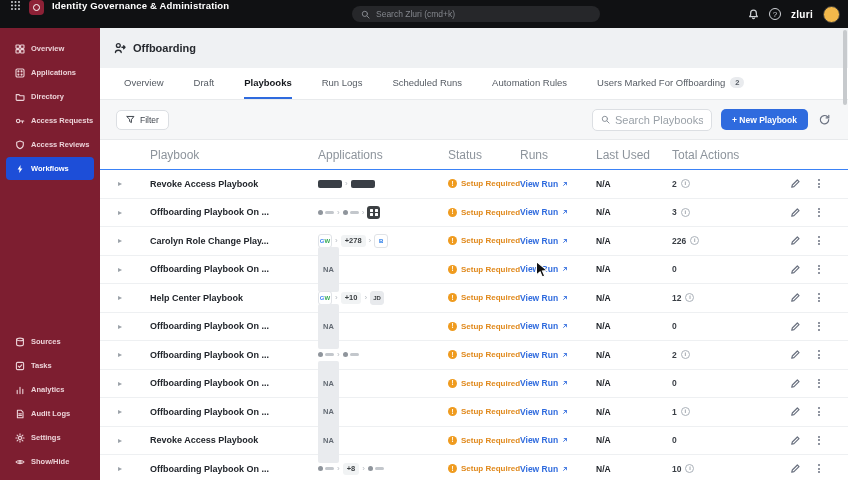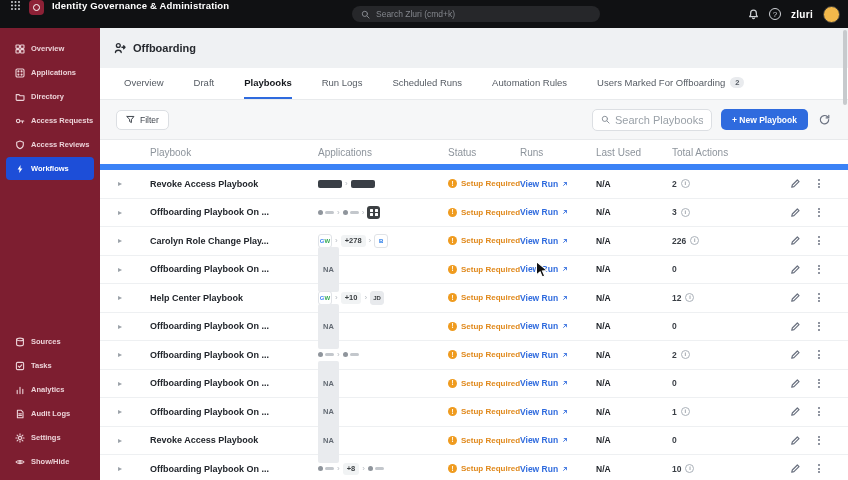--- a/index.html
+++ b/index.html
@@ -41,21 +41,21 @@
   .toolbar { display:flex; align-items:center; height:40px; background:#f6f7f8; border-bottom:1px solid #e8eaec; padding:0 16px; gap:0; }
   .btn-filter { display:flex; align-items:center; gap:5px; background:#fff; border:1px solid #dcdfe3; border-radius:5px; padding:4px 9px; font-size:8.5px; color:#3d434b; font-family:inherit; cursor:pointer; }
   .toolbar-right { margin-left:auto; display:flex; align-items:center; gap:9px; }
   .search-box { display:flex; align-items:center; gap:5px; background:#fff; border:1px solid #dcdfe3; border-radius:5px; padding:4px 8px; color:#8d949c; }
   .search-box input { border:none; outline:none; font-size:11px; width:88px; color:#333; background:transparent; font-family:inherit; }
   .search-box input::placeholder { color:#9aa1a8; }
   .btn-primary { background:#2f6bde; color:#fff; font-size:8.5px; font-weight:600; border:none; border-radius:5px; padding:5.5px 11px; font-family:inherit; cursor:pointer; white-space:nowrap; }
   .btn-refresh { background:none; border:none; color:#6b7280; display:flex; cursor:pointer; padding:2px; }
 
   .thead, .trow { display:grid; grid-template-columns:34px 184px 130px 72px 76px 76px 110px 1fr; align-items:center; }
-  .thead { height:30px; border-bottom:6px solid #3b82f6; color:#8d949c; font-size:10px; background:#fff; }
+  .thead { height:30px; border-bottom:1px solid #3b82f6; color:#8d949c; font-size:12px; background:#fff; }
   .pad { padding-left:16px; }
   .tbody { flex:1; overflow:hidden; }
   .trow { height:28.5px; border-bottom:1px solid #eef0f2; background:#fff; }
   .chev { color:#9aa1a8; font-size:8px; padding-left:18px; cursor:pointer; }
   .cell-name { font-size:9px; font-weight:600; color:#22262c; white-space:nowrap; overflow:hidden; text-overflow:ellipsis; padding-right:10px; }
   .apps-cell { display:flex; align-items:center; gap:3px; overflow:hidden; }
   .arrow { color:#b6bbc1; font-size:8px; }
   .chip-na { background:#e9ebee; color:#646b74; font-size:7.5px; font-weight:600; padding:18px 5px; border-radius:2px;text-align:center; }
   .chip-count { background:#f1f3f4; color:#3c4043; font-size:7.5px; font-weight:600; padding:1.5px 4px; border-radius:3px; }
   .chip-letter { width:14px; height:14px; border:1px solid #e0e3e7; border-radius:3px; display:inline-flex; align-items:center; justify-content:center; font-size:6px; font-weight:700; background:#fff; color:#3c4043; }

